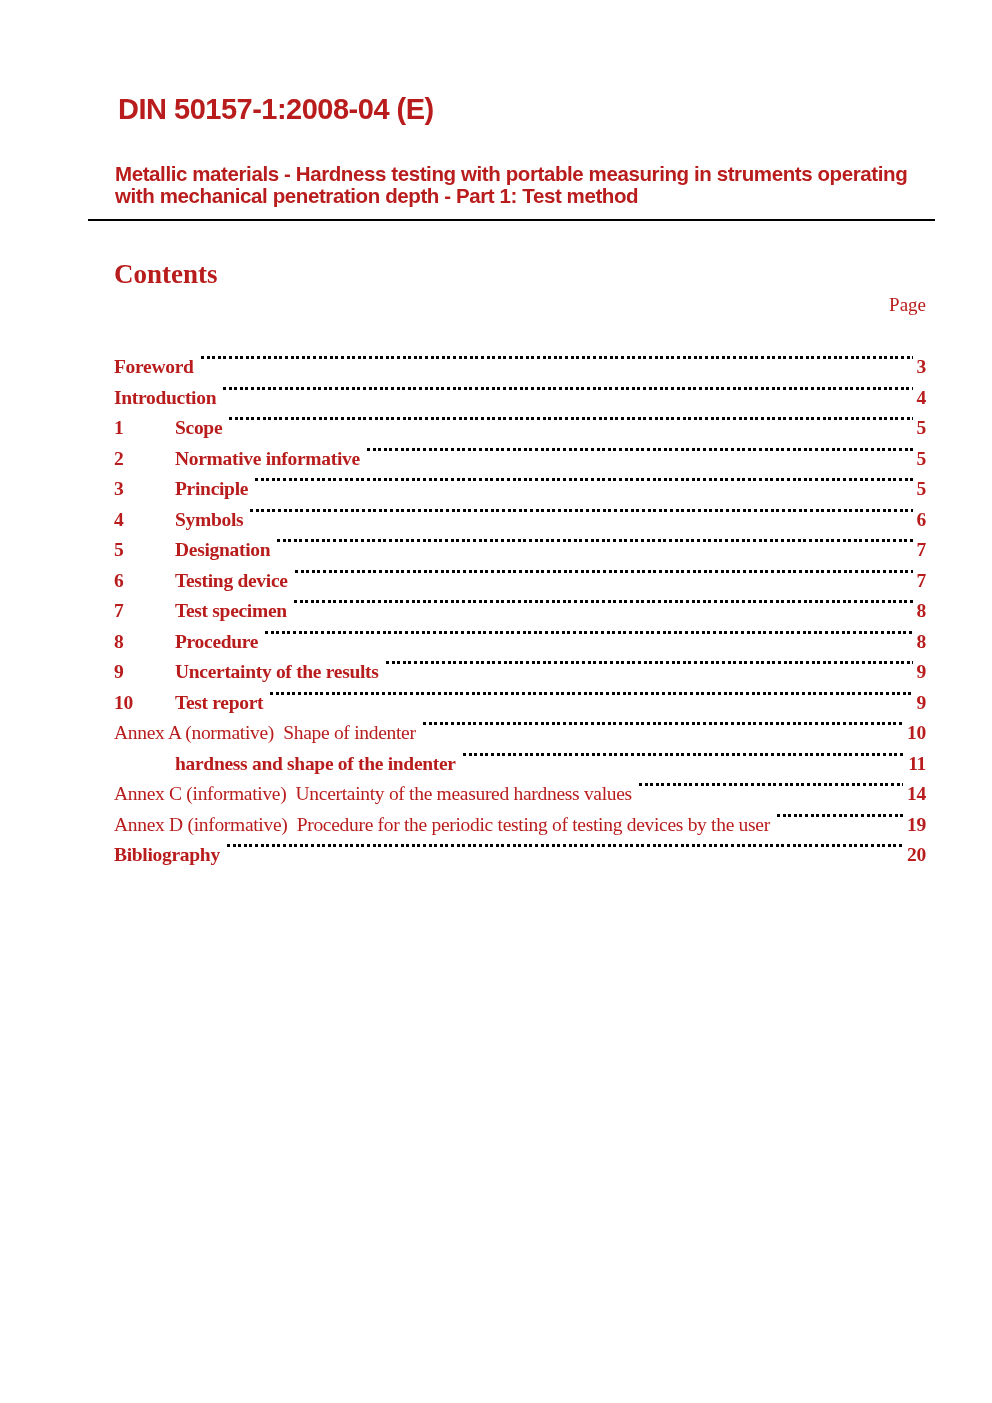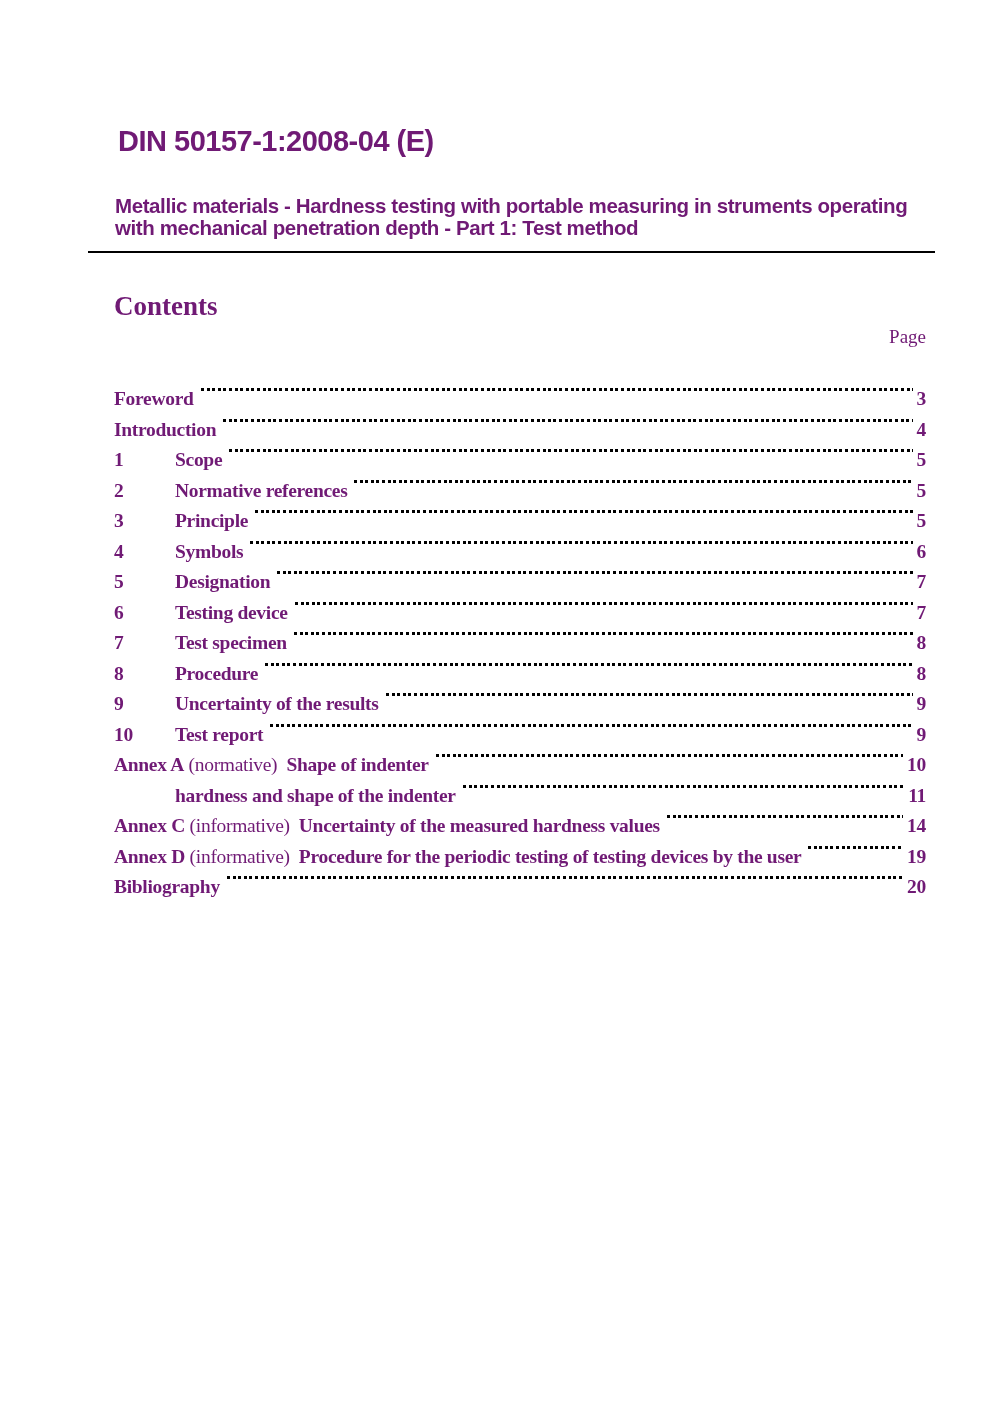--- a/index.html
+++ b/index.html
@@ -1,18 +1,18 @@
 <!DOCTYPE html>
 <html><head>
 <meta charset="utf-8">
 <style>
   html,body { margin:0; padding:0; background:#ffffff; }
   .page {
-    position:relative; width:992px; height:1013px; background:#ffffff; color:#701a75;
-    font-family:"Liberation Serif", serif; overflow:hidden;margin-top:32px;
+    position:relative; width:992px; height:1013px; background:#ffffff; color:#b91c1c;
+    font-family:"Liberation Serif", serif; overflow:hidden;
   }
   .doc-title {
     position:absolute; left:118px; top:95px;
     font-family:"Liberation Sans", sans-serif; font-weight:bold;
     font-size:29px; line-height:29px; letter-spacing:-0.5px; white-space:nowrap;
   }
   .subtitle-block {
     position:absolute; left:88px; top:163px; width:847px; box-sizing:border-box;
     padding:0 0 12px 27px; border-bottom:2.5px solid #000;
     font-family:"Liberation Sans", sans-serif; font-weight:bold;
@@ -28,21 +28,21 @@
     position:absolute; left:114px; top:356px; width:812px;
     font-size:19.5px; line-height:21px; font-weight:bold; letter-spacing:-0.3px;
   }
   .toc-entry { margin-bottom:9.5px; }
   .toc-line1 { white-space:nowrap; }
   .toc-row { display:flex; align-items:flex-start; }
   .toc-num { flex:none; width:61px; }
   .toc-label { flex:none; white-space:nowrap; }
   .toc-cont { padding-left:61px; }
   .seg-reg { font-weight:normal; }
-  .seg-bold { font-weight:bold; }
+  .seg-bold { font-weight:normal; }
   .dots {
     flex:1 1 auto; min-width:12px; height:3px; margin:0 4px 0 7px;
     background-image:repeating-linear-gradient(to right, #000 0 3px, transparent 3px 5.6px);
   }
   .toc-page { flex:none; }
   .footer-page {
     position:absolute; right:62px; top:1329px;
     font-family:"Liberation Sans", sans-serif; font-weight:bold; font-size:16.5px;
   }
 </style>
@@ -81,21 +81,21 @@
         <div class="toc-row">
           <span class="toc-num">1</span>
           <span class="toc-label">Scope</span>
           <span class="dots"></span>
           <span class="toc-page">5</span>
         </div>
       </div>
       <div class="toc-entry">
         <div class="toc-row">
           <span class="toc-num">2</span>
-          <span class="toc-label">Normative references</span>
+          <span class="toc-label">Normative informative</span>
           <span class="dots"></span>
           <span class="toc-page">5</span>
         </div>
       </div>
       <div class="toc-entry">
         <div class="toc-row">
           <span class="toc-num">3</span>
           <span class="toc-label">Principle</span>
           <span class="dots"></span>
           <span class="toc-page">5</span>

